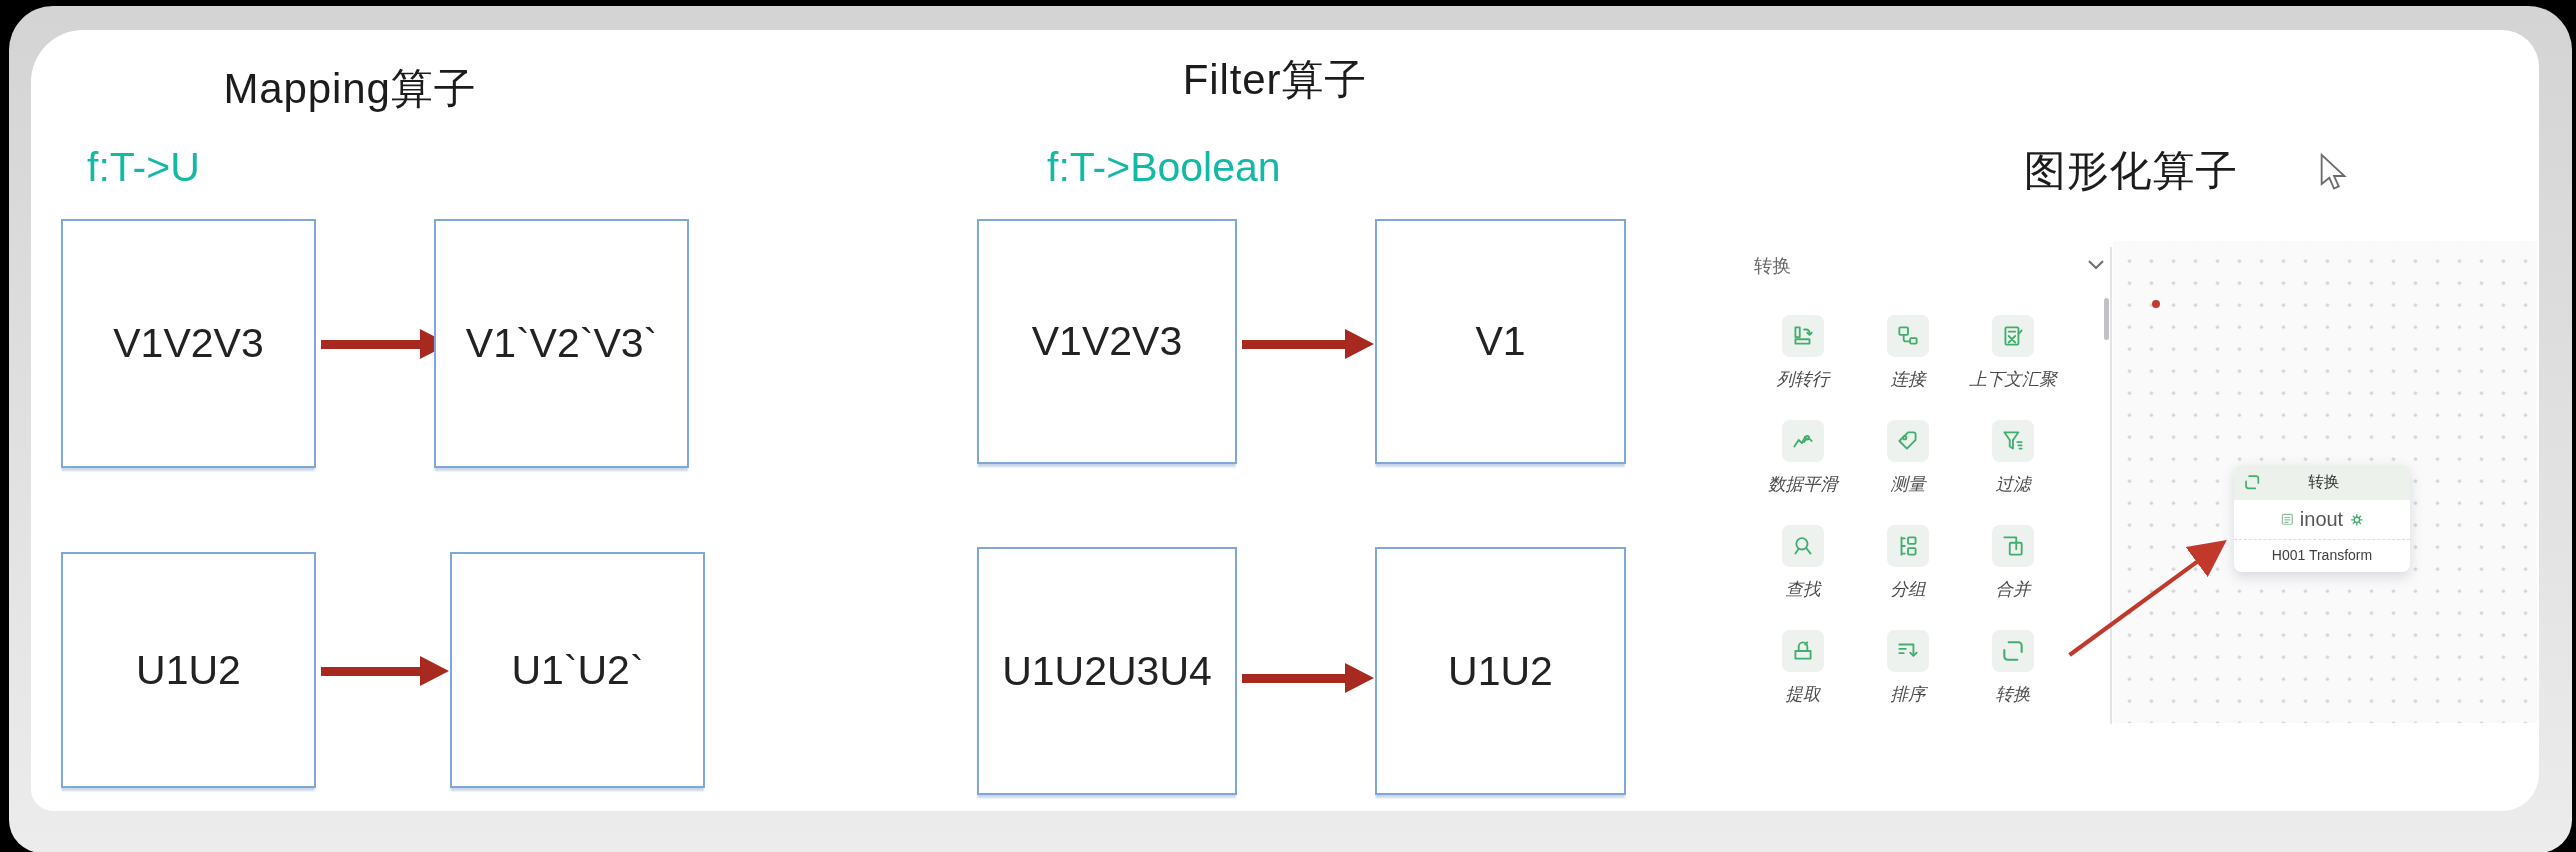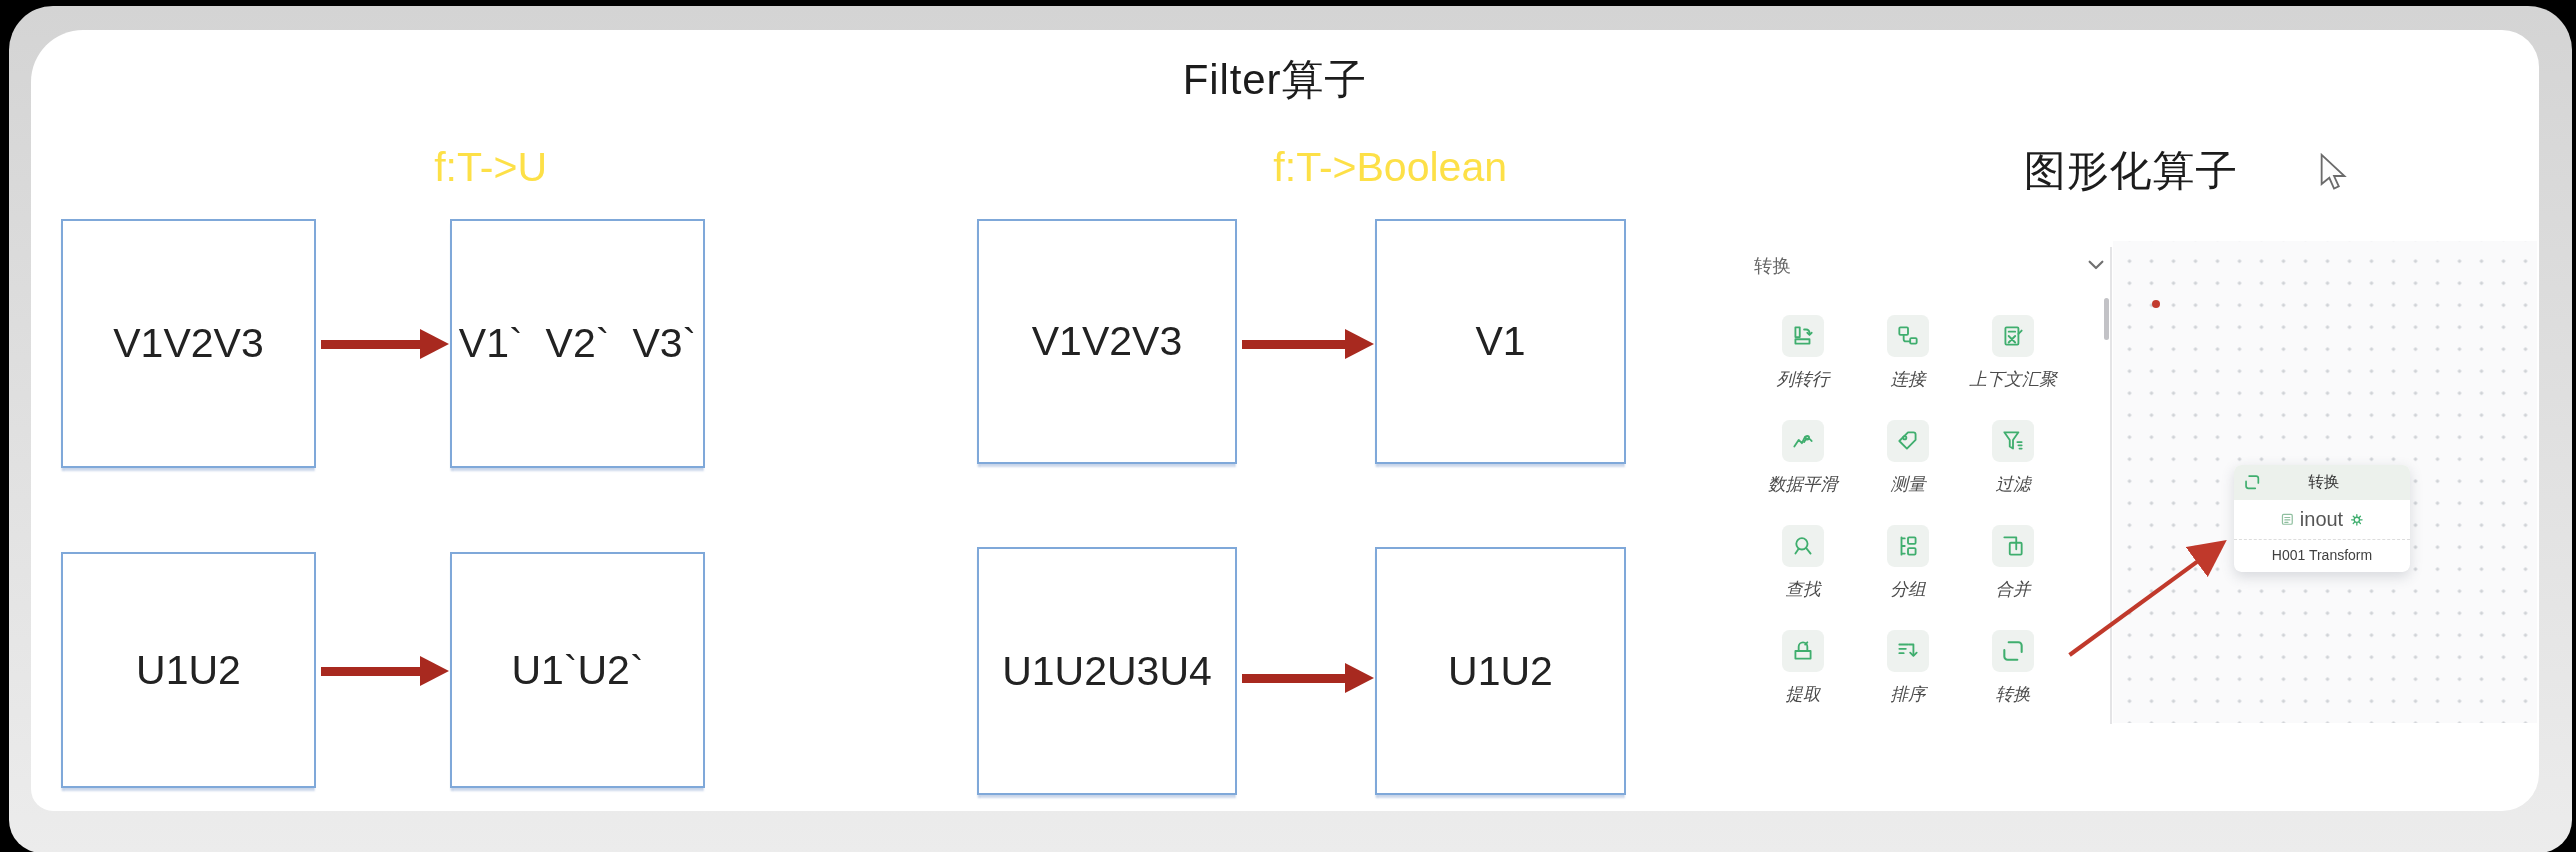--- a/index.html
+++ b/index.html
@@ -3,21 +3,21 @@
 <meta charset="utf-8">
 <style>
   html,body{margin:0;padding:0;background:#000;}
   .stage{position:relative;width:2576px;height:853px;background:#000;overflow:hidden;
          font-family:"Liberation Sans","DejaVu Sans",sans-serif;}
   .frame{position:absolute;left:9.2px;top:5.5px;width:2563px;height:847px;
          background:linear-gradient(#d4d4d4,#ececec);border-radius:44px 44px 33px 33px;}
   .card{position:absolute;left:31px;top:29.5px;width:2508px;height:781px;background:#ffffff;
         border-radius:52px 37px 37px 22px;}
   .title{position:absolute;font-size:42px;color:#1c1c1c;text-align:center;letter-spacing:0.9px;}
-  .subtitle{position:absolute;font-size:41px;color:#fde047;text-align:right;}
+  .subtitle{position:absolute;font-size:41px;color:#14b8a6;text-align:left;}
   .dbox{position:absolute;border:2.8px solid #7fa8d9;background:#fff;display:flex;flex-direction:row;
         align-items:center;justify-content:center;font-size:41px;line-height:57px;color:#222;
         box-shadow:0 3.7px 1.8px -0.9px rgba(130,160,205,.45);}
   .arrow{position:absolute;}
   .arrow .shaft{position:absolute;left:0;top:11px;height:9.2px;background:#a8291f;}
   .arrow .head{position:absolute;top:0;width:0;height:0;border-top:15.7px solid transparent;
                border-bottom:15.7px solid transparent;border-left:29.5px solid #a8291f;}
   
   .palette-header{position:absolute;left:1754px;top:250px;width:352px;height:31px;display:flex;
                   align-items:center;justify-content:space-between;}
@@ -45,32 +45,33 @@
   .portgrp{display:flex;align-items:center;gap:5.5px;}
   svg{display:block;}
 </style>
 </head>
 <body>
 
 <div class="stage">
   <div class="frame"></div>
   <div class="card"></div>
 
+  <div class="title" style="left:120px;top:61px;width:460px;">Mapping算子</div>
   <div class="subtitle" style="left:87px;top:144px;width:460px;">f:T-&gt;U</div>
 
   <div class="dbox" style="left:61px;top:219px;width:251px;height:245px;">
     <div>V1</div>
     <div>V2</div>
     <div>V3</div>
   </div>
   <div class="arrow" style="left:321px;top:329px;width:129px;height:31px;">
     <div class="shaft" style="width:101px;"></div>
       <div class="head" style="left:99px;"></div>
   </div>
-  <div class="dbox" style="left:450px;top:219px;width:251px;height:245px;gap:23px;">
+  <div class="dbox" style="left:434px;top:219px;width:251px;height:245px;">
     <div>V1`</div>
     <div>V2`</div>
     <div>V3`</div>
   </div>
 
   <div class="dbox" style="left:61px;top:552px;width:251px;height:232px;">
     <div>U1</div>
     <div>U2</div>
   </div>
   <div class="arrow" style="left:321px;top:656px;width:129px;height:31px;">

